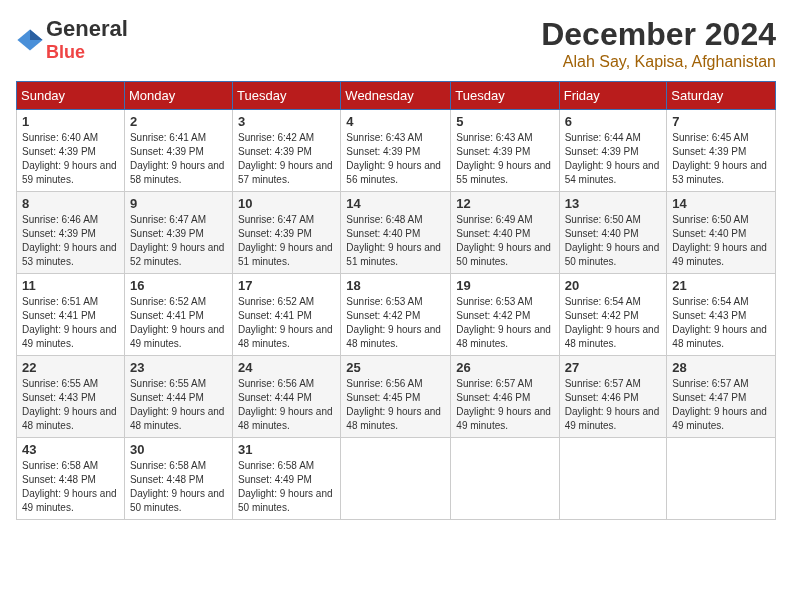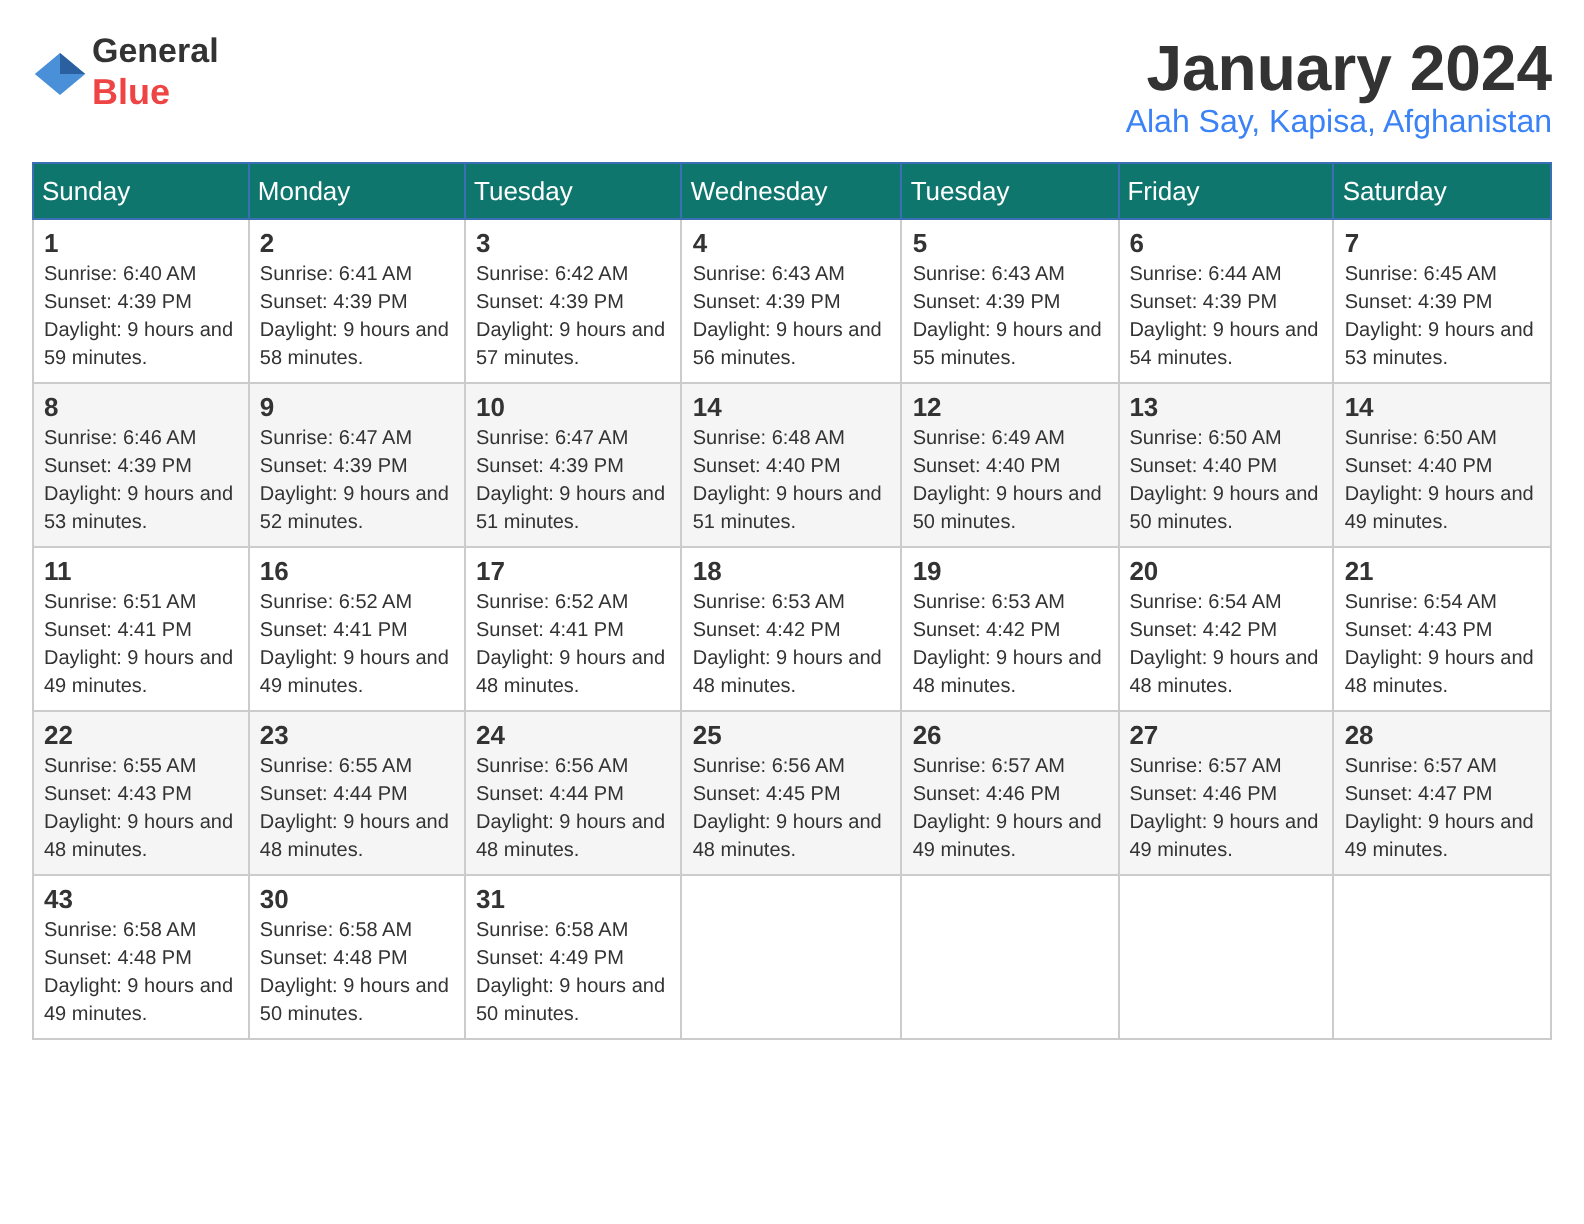--- a/index.html
+++ b/index.html
@@ -14,21 +14,21 @@
       display: flex;
       justify-content: space-between;
       align-items: flex-start;
       margin-bottom: 10px;
     }
     .logo {
       display: flex;
       align-items: center;
     }
     .logo-text-general {
-      font-size: 17px;
+      font-size: 22px;
       font-weight: bold;
       color: #333;
     }
     .logo-text-blue {
       font-size: 18px;
       font-weight: bold;
       color: #ef4444;
     }
     .logo-icon {
       width: 28px;
@@ -38,29 +38,29 @@
     .title-area {
       text-align: right;
     }
     .month-title {
       font-size: 32px;
       font-weight: bold;
       color: #333;
     }
     .location-title {
       font-size: 16px;
-      color: #3b82f6;
+      color: #a16207;
     }
     .calendar-table {
       width: 100%;
       border-collapse: collapse;
       font-size: 11px;
     }
     .calendar-table th {
-      background-color: #0f766e;
+      background-color: #b91c1c;
       color: #fff;
       padding: 6px 4px;
       text-align: left;
       font-size: 13px;
       font-weight: normal;
       border: 1px solid #3a6fb5;
     }
     .calendar-table td {
       border: 1px solid #ccc;
       padding: 4px 5px;
@@ -96,21 +96,21 @@
     <svg class="logo-icon" viewBox="0 0 40 40">
       <polygon points="20,5 38,20 20,35 2,20" fill="#4a90d9"></polygon>
       <polygon points="20,5 38,20 20,20" fill="#2a5fa0"></polygon>
     </svg>
     <div>
       <span class="logo-text-general">General</span><br>
       <span class="logo-text-blue">Blue</span>
     </div>
   </div>
   <div class="title-area">
-    <div class="month-title">January 2024</div>
+    <div class="month-title">December 2024</div>
     <div class="location-title">Alah Say, Kapisa, Afghanistan</div>
   </div>
 </div>
 
 <table class="calendar-table">
   <thead>
     <tr id="weekday-header">
     <th>Sunday</th>
         <th>Monday</th>
         <th>Tuesday</th>

